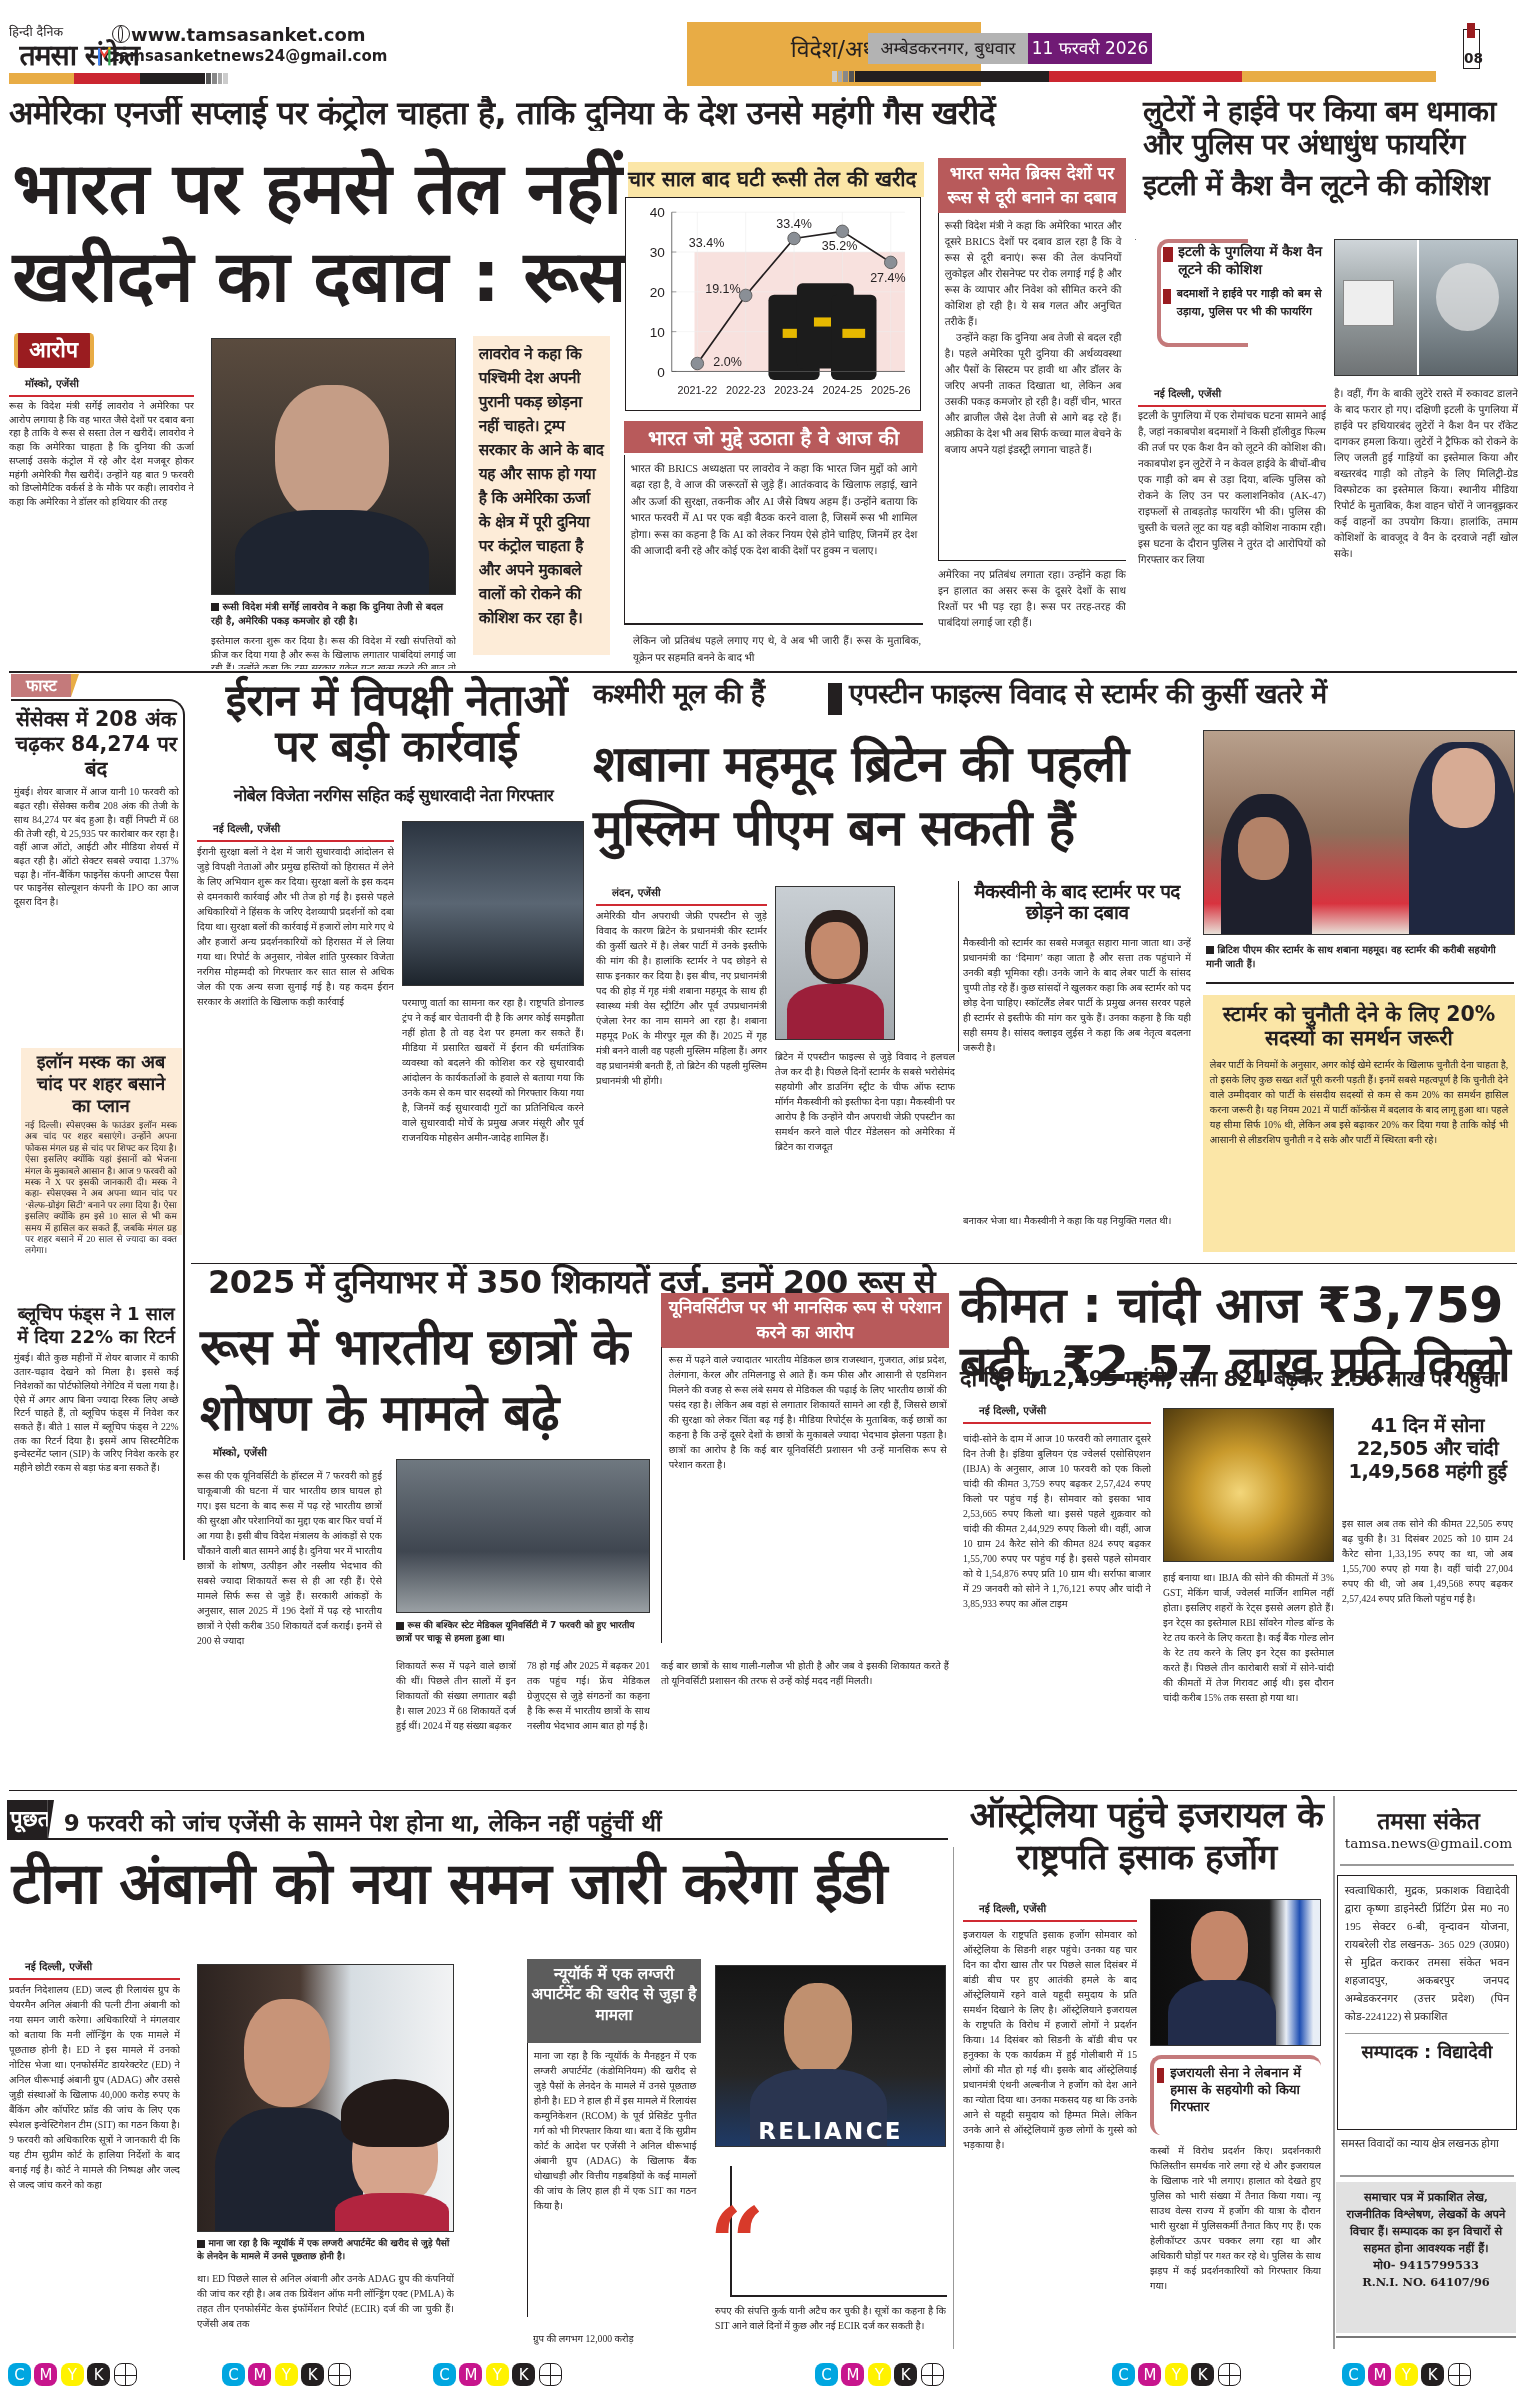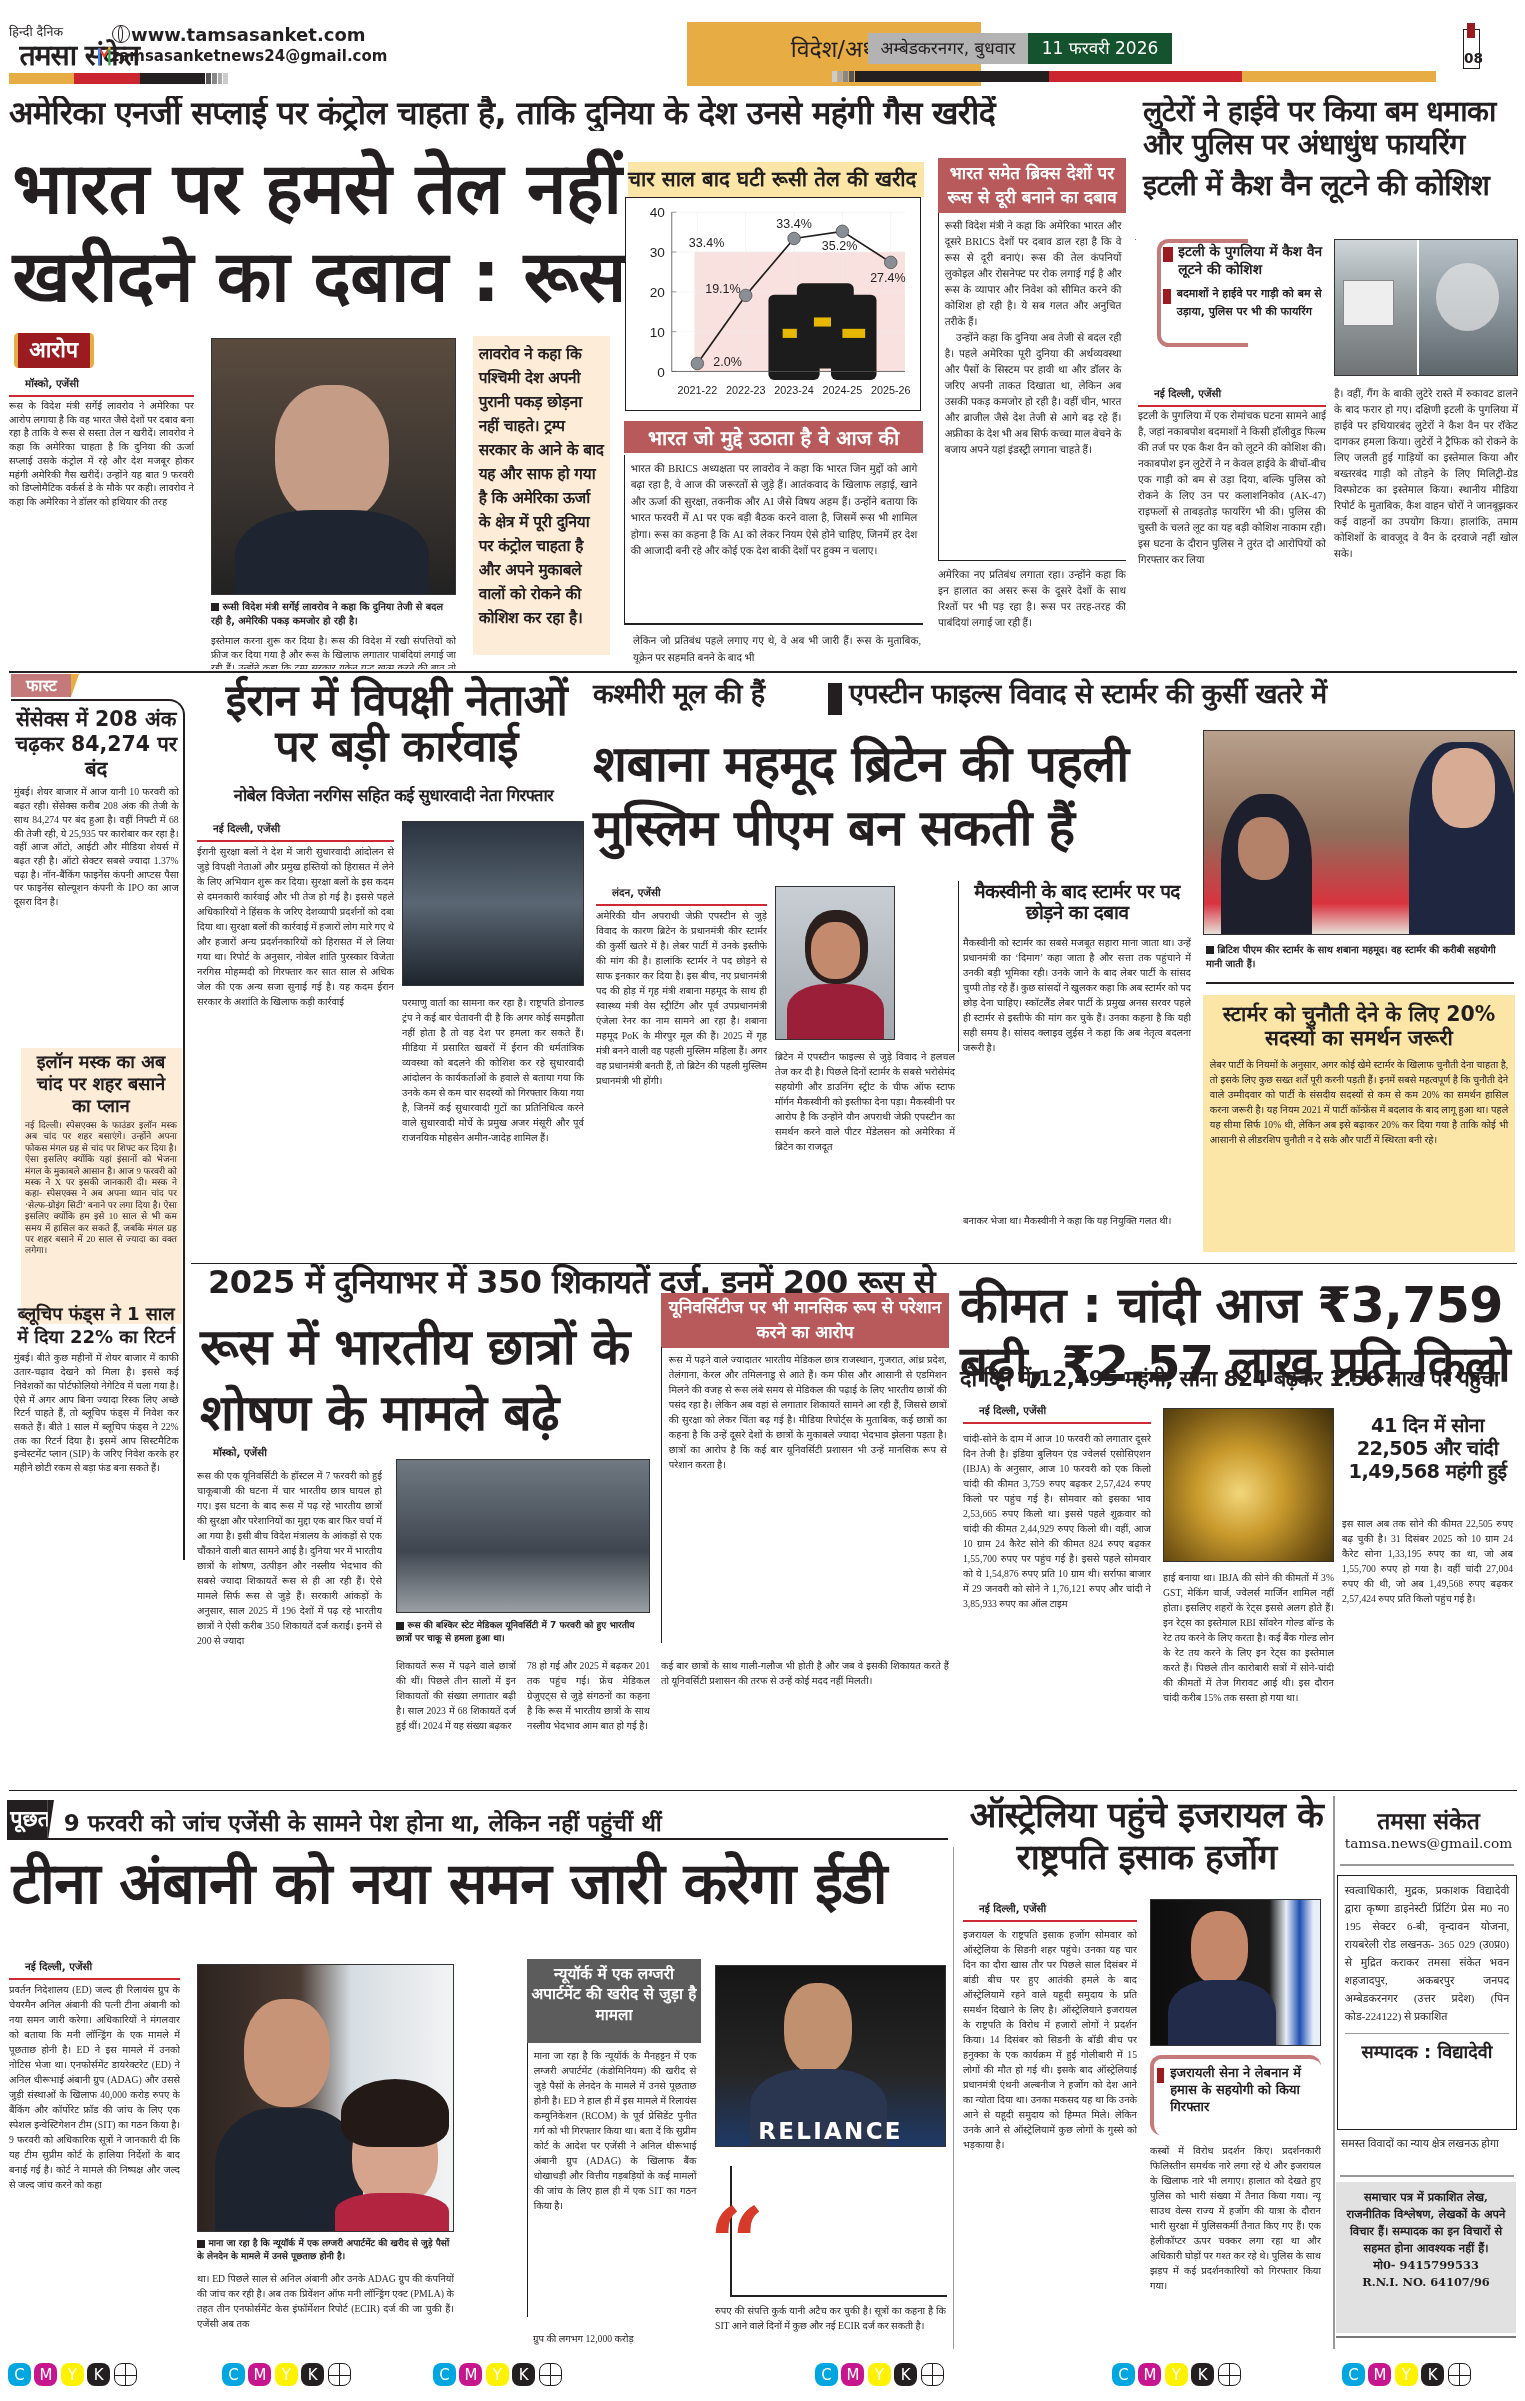--- a/index.html
+++ b/index.html
@@ -49,21 +49,21 @@
       <div style="flex:1;background:#231f20"></div>
     <div style="width:4.6px;background:#555;margin-left:1.1px"></div>
       <div style="width:4.6px;background:#888;margin-left:1.1px"></div>
       <div style="width:4.6px;background:#aaa;margin-left:1.1px"></div>
       <div style="width:4.6px;background:#ccc;margin-left:1.1px"></div>
   </div>
   <div class="abs" style="left:687px;top:21.7px;width:294px;height:64px;background:#e8ac45;">
     <div style="position:absolute;left:0;right:0;top:10.3px;text-align:center;font-size:23px;color:#231f20;">विदेश/अर्थ</div>
   </div>
   <div class="abs" style="left:868px;top:32.5px;width:160px;height:31px;background:#b3b3b3;font-size:17px;line-height:31px;text-align:center;">अम्बेडकरनगर, बुधवार</div>
-  <div class="abs" style="left:1028px;top:32.5px;width:144px;height:31px;background:#14532d;color:#fff;font-size:17px;line-height:31px;text-align:center;">11 फरवरी 2026</div>
+  <div class="abs" style="left:1028px;top:32.5px;width:124px;height:31px;background:#701a75;color:#fff;font-size:17px;line-height:31px;text-align:center;">11 फरवरी 2026</div>
   <div class="abs" style="left:832px;top:71px;width:604px;height:11.4px;display:flex;">
     <div style="width:4.6px;background:#ccc;margin-right:1.1px"></div>
       <div style="width:4.6px;background:#aaa;margin-right:1.1px"></div>
       <div style="width:4.6px;background:#888;margin-right:1.1px"></div>
       <div style="width:4.6px;background:#555;margin-right:1.1px"></div>
     <div style="flex:1;background:#231f20"></div>
       <div style="flex:1;background:#cb2630"></div>
       <div style="flex:1;background:#e8ac45"></div>
   </div>
   <div class="abs" style="left:1463px;top:28.5px;width:17px;height:40px;border:1.7px solid #231f20;">
@@ -200,21 +200,21 @@
 
 <div class="abs" style="left:11.4px;top:674px;width:60px;height:23px;background:#c47a7b;color:#fff;font-size:16px;font-weight:bold;line-height:23px;text-align:center;">
   <span>फास्ट न्यूज</span>
 </div>
 <div class="abs" style="left:71px;top:674px;width:0;height:0;border-left:8px solid #e8ac45;border-bottom:23px solid transparent;"></div>
 <div class="abs" style="left:11.4px;top:699px;width:174px;height:861px;border-right:2.3px solid #231f20;border-top:2.3px solid #231f20;border-radius:0 16px 0 0;"></div>
 <div class="abs" style="left:13.7px;top:707px;width:165px;">
   <div style="font-size:20.5px;font-weight:bold;line-height:25px;text-align:center;">सेंसेक्स में 208 अंक चढ़कर 84,274 पर बंद</div>
   <div class="body" style="font-size:9.7px;line-height:13.7px;height:177px;overflow:hidden;margin-top:3.4px;">मुंबई। शेयर बाजार में आज यानी 10 फरवरी को बढ़त रही। सेंसेक्स करीब 208 अंक की तेजी के साथ 84,274 पर बंद हुआ है। वहीं निफ्टी में 68 की तेजी रही, ये 25,935 पर कारोबार कर रहा है। वहीं आज ऑटो, आईटी और मीडिया शेयर्स में बढ़त रही है। ऑटो सेक्टर सबसे ज्यादा 1.37% चढ़ा है। नॉन-बैंकिंग फाइनेंस कंपनी आप्टस पैसा पर फाइनेंस सोल्यूशन कंपनी के IPO का आज दूसरा दिन है।</div>
 </div>
-<div class="abs beige" style="left:20.5px;top:1048px;width:161px;height:276px;padding:3.4px 4.6px;">
+<div class="abs beige" style="left:20.5px;top:1048px;width:161px;height:187px;padding:3.4px 4.6px;">
   <div style="font-size:18px;font-weight:bold;line-height:21.7px;text-align:center;">इलॉन मस्क का अब चांद पर शहर बसाने का प्लान</div>
   <div class="body" style="font-size:9px;line-height:11.4px;margin-top:3.4px;height:171px;overflow:hidden;">नई दिल्ली। स्पेसएक्स के फाउंडर इलॉन मस्क अब चांद पर शहर बसाएंगे। उन्होंने अपना फोकस मंगल ग्रह से चांद पर शिफ्ट कर दिया है। ऐसा इसलिए क्योंकि यहां इंसानों को भेजना मंगल के मुकाबले आसान है। आज 9 फरवरी को मस्क ने X पर इसकी जानकारी दी। मस्क ने कहा- स्पेसएक्स ने अब अपना ध्यान चांद पर ‘सेल्फ-ग्रोइंग सिटी’ बनाने पर लगा दिया है। ऐसा इसलिए क्योंकि हम इसे 10 साल से भी कम समय में हासिल कर सकते हैं, जबकि मंगल ग्रह पर शहर बसाने में 20 साल से ज्यादा का वक्त लगेगा।</div>
 </div>
 <div class="abs" style="left:13.7px;top:1302px;width:165px;">
   <div style="font-size:18px;font-weight:bold;line-height:23px;text-align:center;">ब्लूचिप फंड्स ने 1 साल में दिया 22% का रिटर्न</div>
   <div class="body" style="font-size:9.7px;line-height:13.7px;height:194px;overflow:hidden;margin-top:3.4px;">मुंबई। बीते कुछ महीनों में शेयर बाजार में काफी उतार-चढ़ाव देखने को मिला है। इससे कई निवेशकों का पोर्टफोलियो नेगेटिव में चला गया है। ऐसे में अगर आप बिना ज्यादा रिस्क लिए अच्छे रिटर्न चाहते हैं, तो ब्लूचिप फंड्स में निवेश कर सकते हैं। बीते 1 साल में ब्लूचिप फंड्स ने 22% तक का रिटर्न दिया है। इसमें आप सिस्टमैटिक इन्वेस्टमेंट प्लान (SIP) के जरिए निवेश करके हर महीने छोटी रकम से बड़ा फंड बना सकते हैं।</div>
 </div>
 
 <div class="abs hl" style="left:200px;top:677px;width:393px;font-size:43px;text-align:center;">ईरान में विपक्षी नेताओं पर बड़ी कार्रवाई</div>
 <div class="abs hl" style="left:194px;top:787px;width:399px;font-size:16.5px;text-align:center;">नोबेल विजेता नरगिस सहित कई सुधारवादी नेता गिरफ्तार</div>

